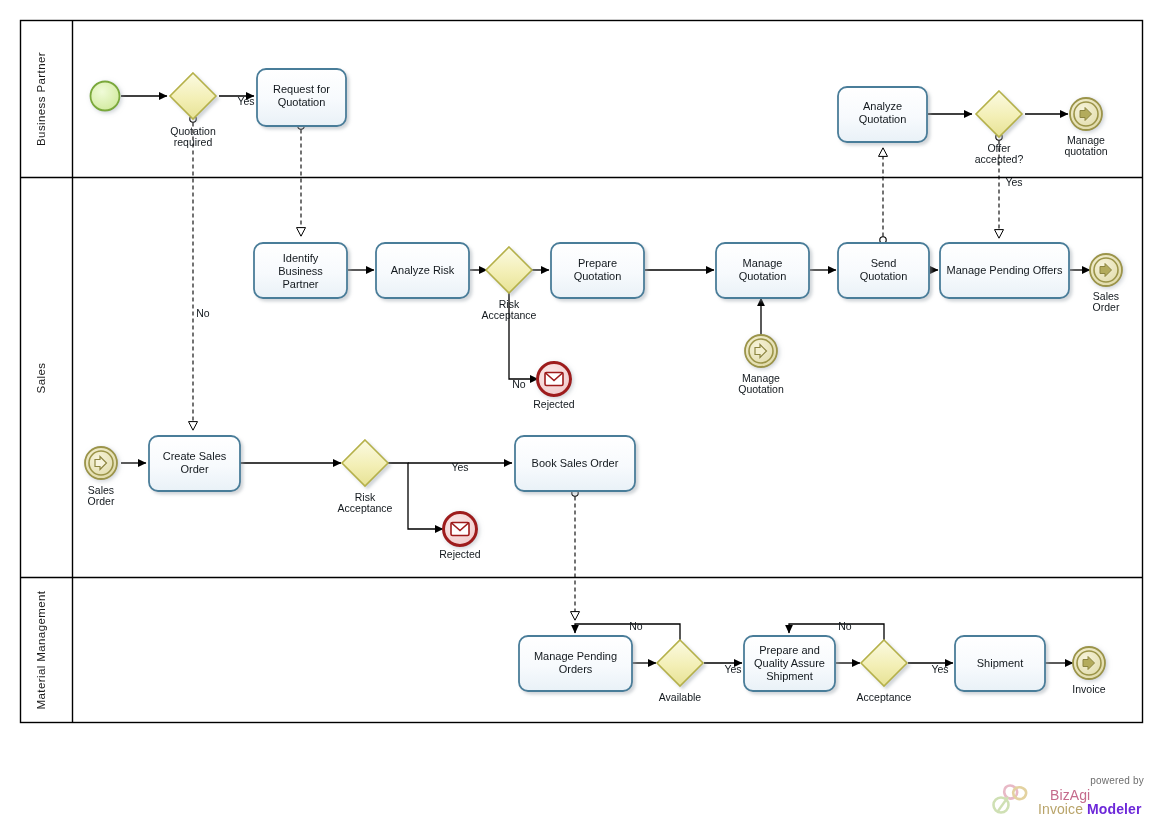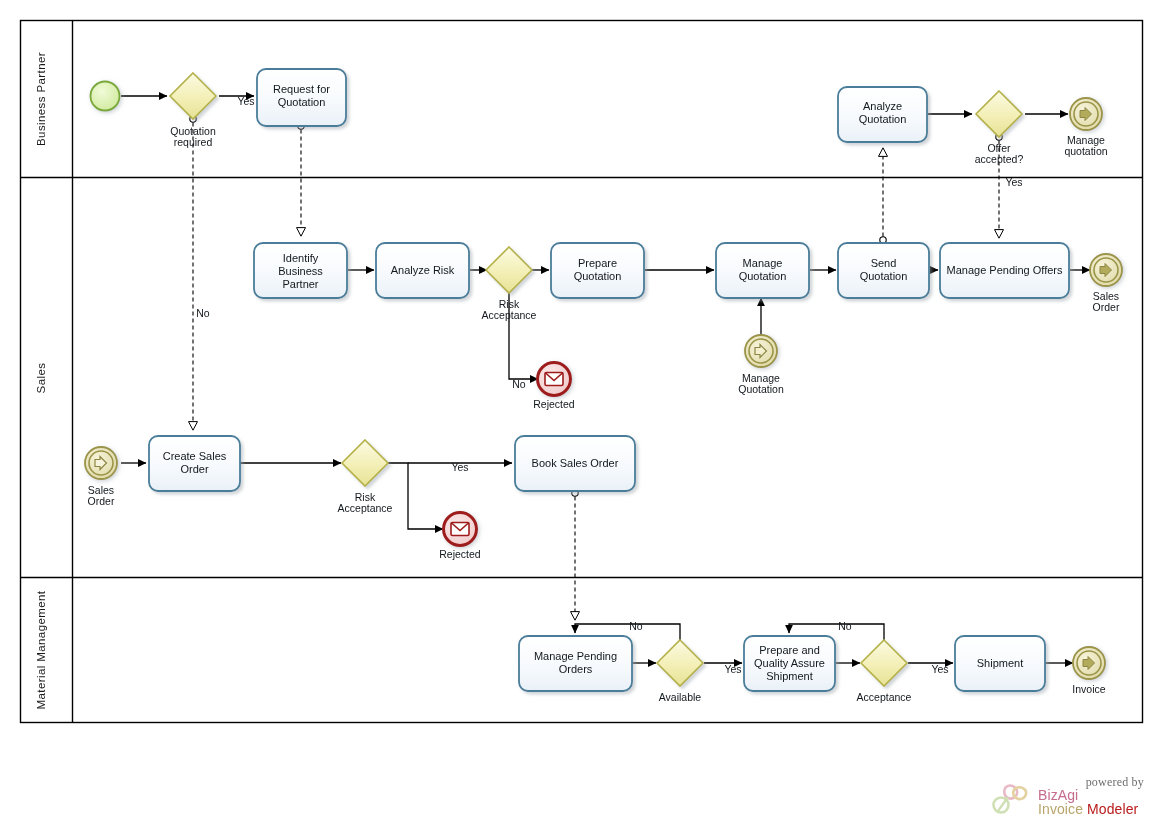--- a/index.html
+++ b/index.html
@@ -84,46 +84,47 @@
     position: absolute;
     right: 14px;
     bottom: 6px;
     width: 166px;
     height: 46px;
   }
   .powered-by {
     position: absolute;
     right: 4px;
     top: 0px;
-    font-family: Liberation Serif, serif;
-    font-size: 12px;
+    font-family: Liberation Sans, sans-serif;
+    font-size: 10px;
     color: #6e6e6e;
     letter-spacing: .2px;
   }
   .brand {
     position: absolute;
     left: 56px;
     top: 13px;
     line-height: 14px;
   }
   .brand .l1 {
     font-family: "Liberation Sans", sans-serif;
     font-size: 14px;
     color: #c56b8c;
     letter-spacing: .1px;
+    margin-left: 12px;
   }
   .brand .l2 {
     font-family: "Liberation Sans", sans-serif;
     font-size: 14px;
     color: #b9a46a;
     letter-spacing: .1px;
   }
   .brand .l2 b {
-    color: #b91c1c;
-    font-weight: normal;
+    color: #6d28d9;
+    font-weight: bold;
   }
   .brand-mark {
     position: absolute;
     left: 6px;
     top: 8px;
     width: 46px;
     height: 34px;
   }
 </style>
 </head>

